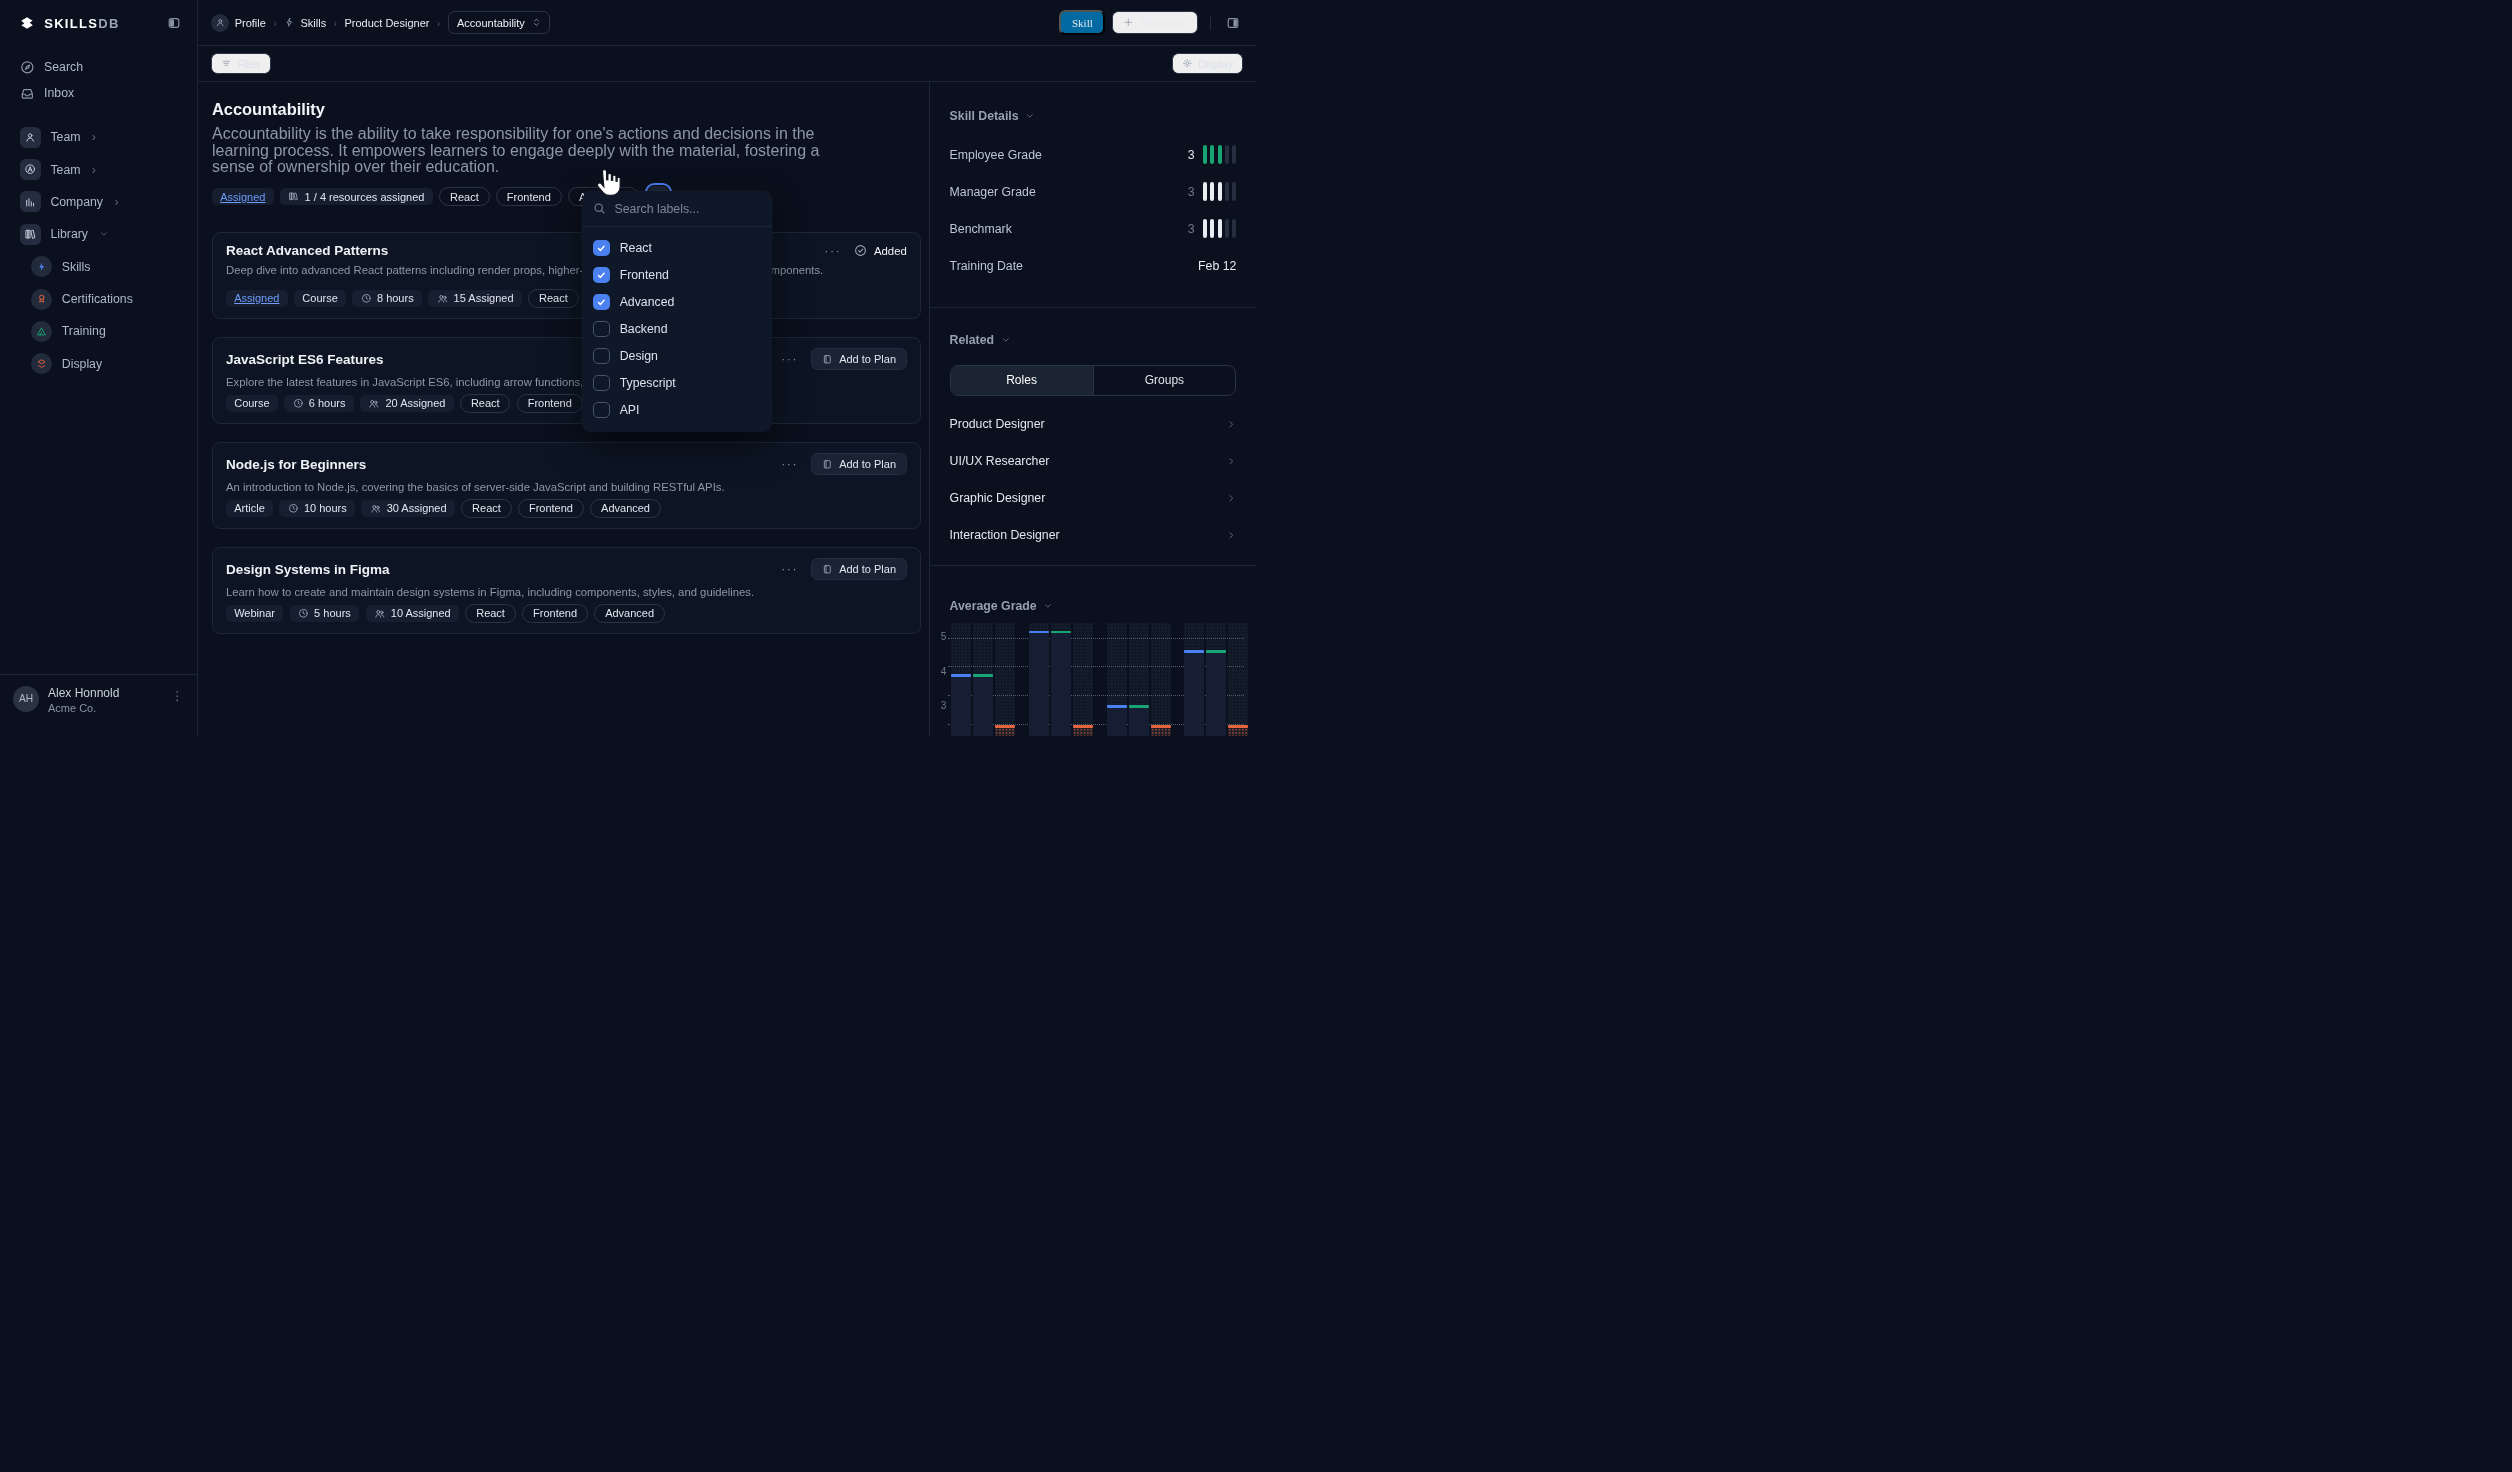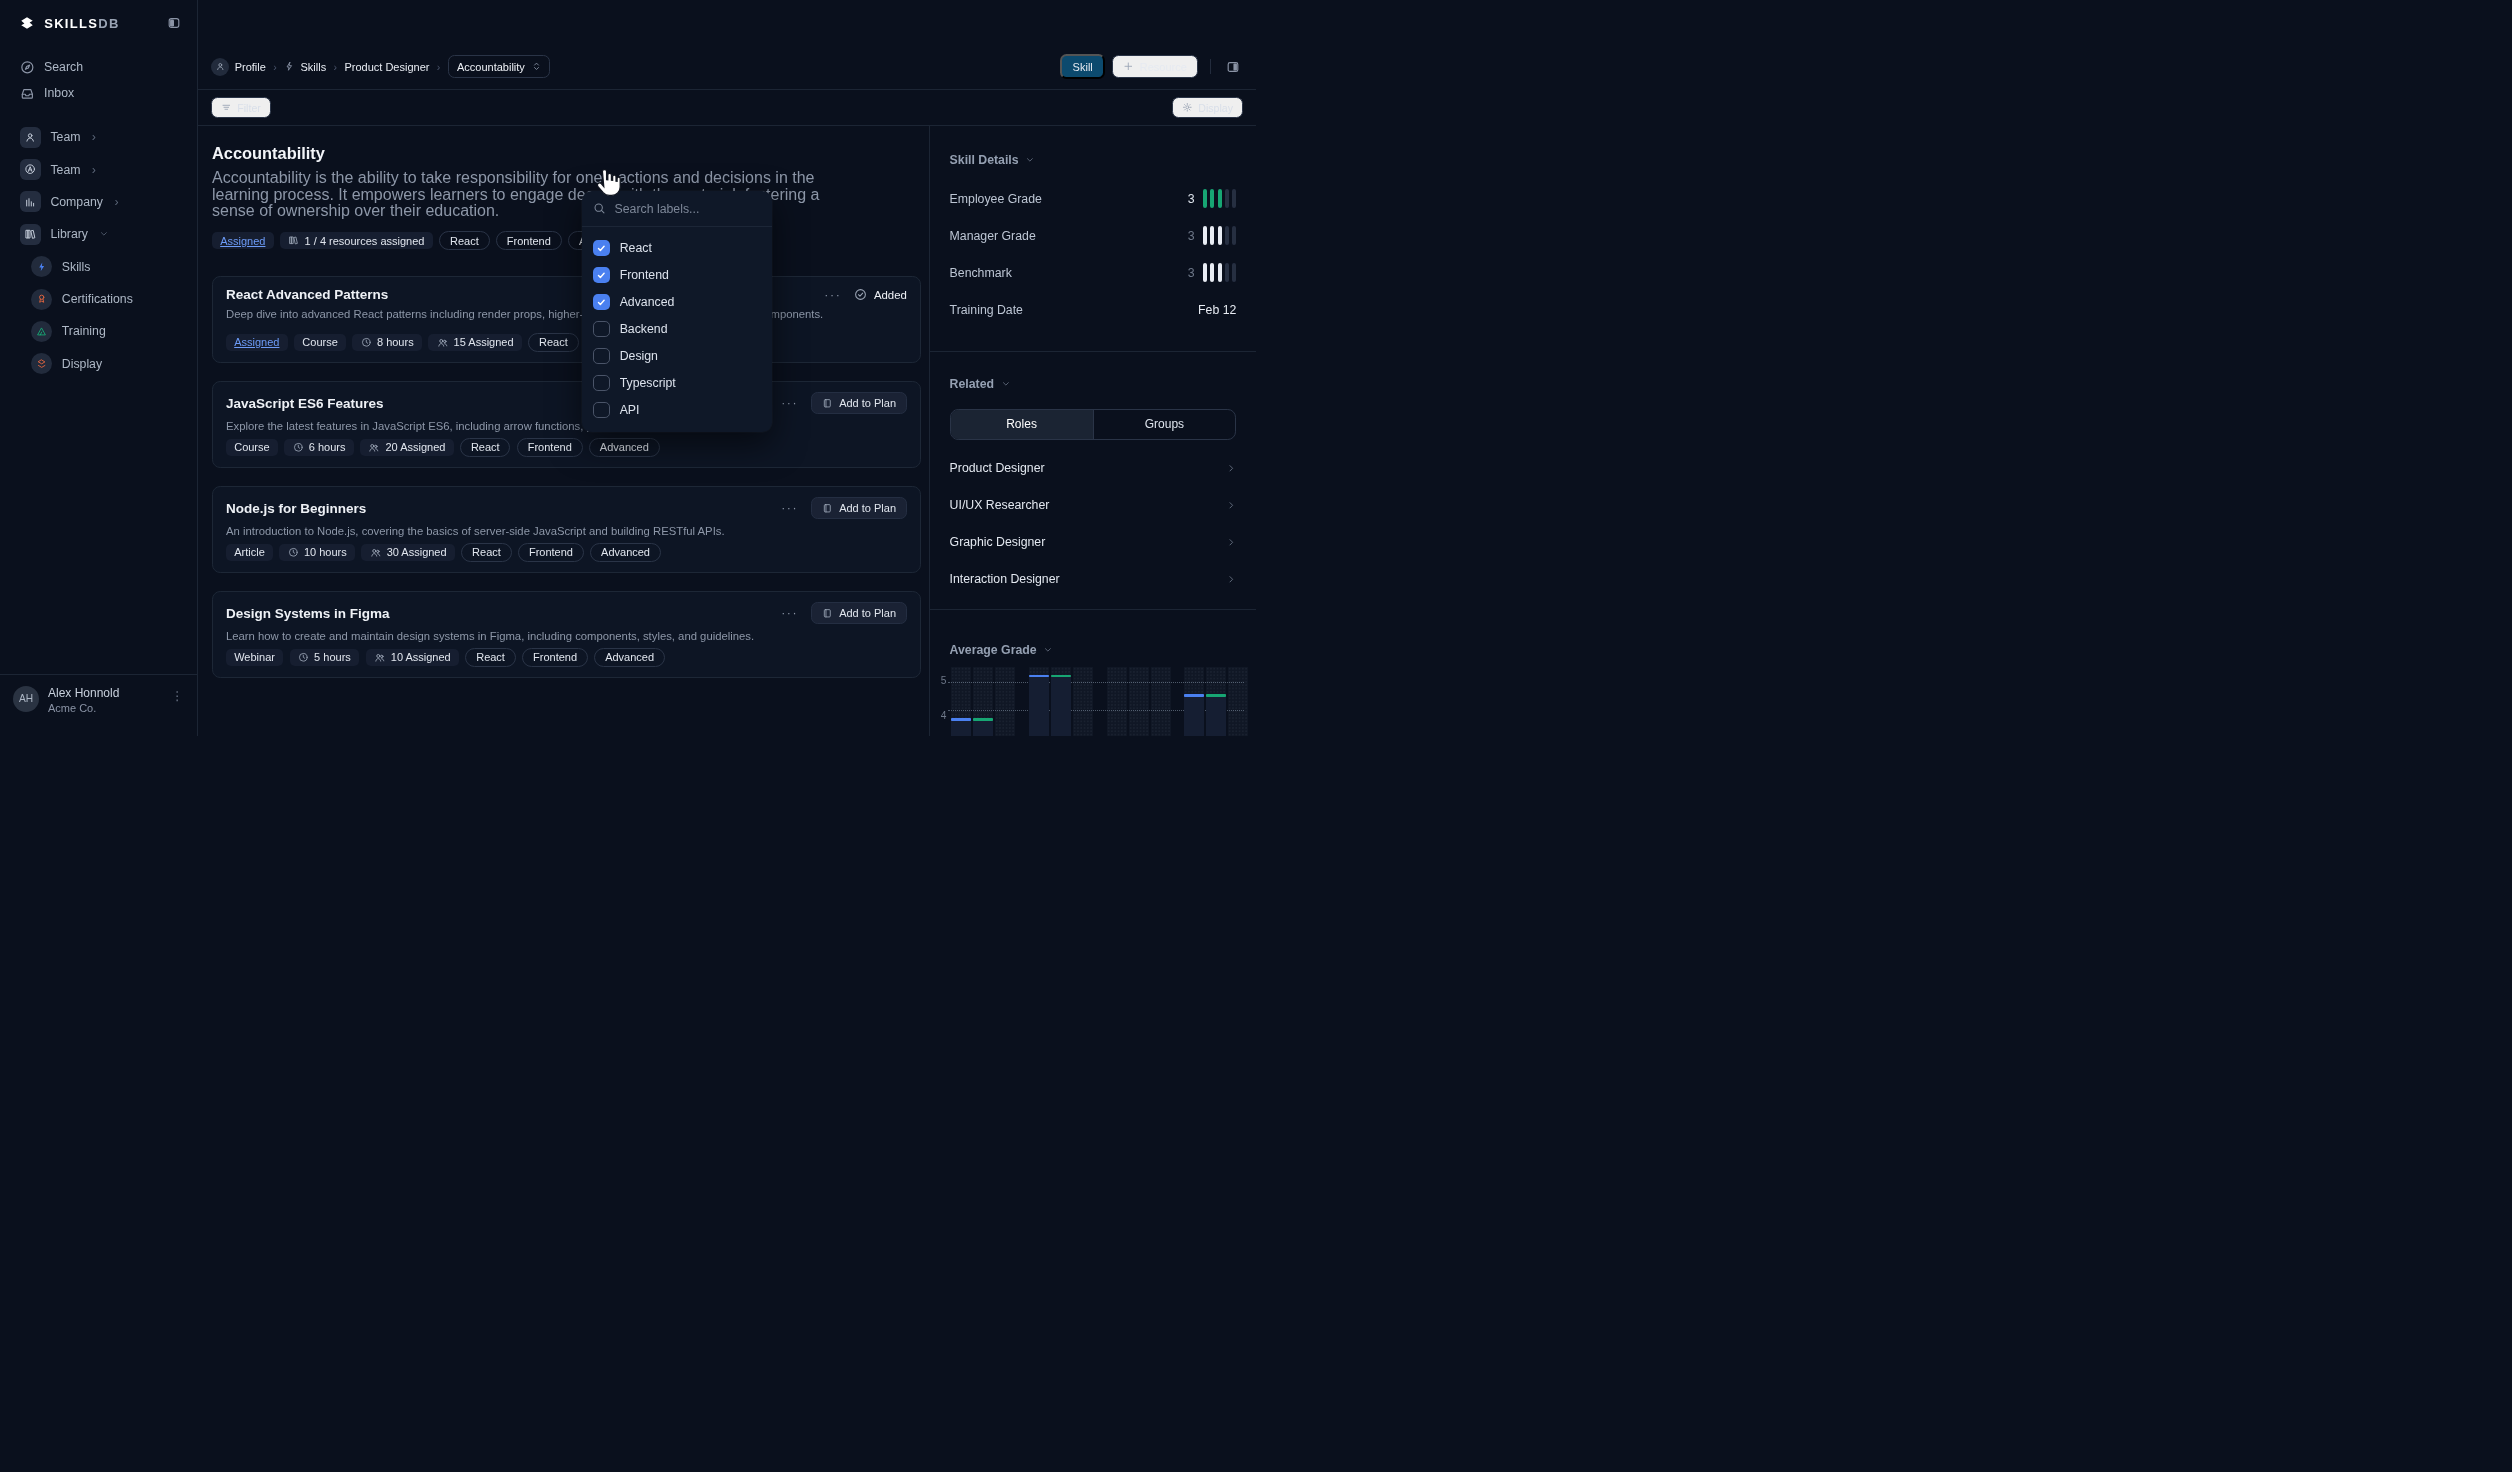--- a/index.html
+++ b/index.html
@@ -26,29 +26,29 @@
   .sq-av { width:21px; height:21px; border-radius:5.7px; background:#242d3f; display:flex; align-items:center; justify-content:center; color:#c3cbd8; }
   .rd-av { width:21px; height:21px; border-radius:50%; background:#222b3c; display:flex; align-items:center; justify-content:center; }
   .nav-sub { padding-left:11.4px; }
   .side-footer { border-top:0.8px solid #1c2534; padding:10.6px 13px 0; height:62px; display:flex; gap:9px; }
   .user-av { width:26px; height:26px; border-radius:50%; background:#2a3342; color:#aeb8c6; font-size:10.2px; display:flex; align-items:center; justify-content:center; }
   .user-name { font-size:12px; color:#c9d1dd; line-height:15.5px; }
   .user-co { font-size:11px; color:#8b94a6; line-height:14.7px; }
   .kebab { margin-left:auto; color:#6e7889; font-size:12.3px; letter-spacing:0.8px; cursor:pointer; padding-top:3.3px; }
 
   
-  .main { flex:1; display:flex; flex-direction:column; min-width:0;margin-top:44px; }
+  .main { flex:1; display:flex; flex-direction:column; min-width:0; }
   .topbar { height:46px; border-bottom:0.8px solid #1c2534; display:flex; align-items:center; padding:0 13px; }
   .crumbs { display:flex; align-items:center; gap:7.4px; flex:1; font-size:11px; }
   .crumb { display:flex; align-items:center; gap:5.7px; color:#e8ecf3; cursor:pointer; }
   .crumb-sep { color:#49536a; font-size:10.6px; }
   .crumb-select { display:flex; align-items:center; gap:7.4px; border:0.8px solid #2a3447; border-radius:6.5px; padding:4.1px 8.2px; cursor:pointer; color:#eef1f6; }
   .tb-right { display:flex; align-items:center; gap:6.5px; }
   .btn { display:flex; align-items:center; gap:5.7px; font-size:11px; color:#e6eaf1; border-radius:6.5px; padding:4.9px 10.6px; cursor:pointer; white-space:nowrap; }
-  .btn.solid { background:#0c4a6e; }
+  .btn.solid { background:#0369a1;font-family:Liberation Serif, serif; }
   .btn.outline { border:0.8px solid #2a3447; }
   .vdiv { width:0.8px; height:14.7px; background:#232c3d; margin:0 4.9px; }
 
   .toolbar { height:36px; border-bottom:0.8px solid #1c2534; display:flex; align-items:center; justify-content:space-between; padding:0 13px; }
   .btn.small { padding:3.3px 9px; font-size:10.6px; color:#d9dfe9; }
 
   .content { flex:1; display:flex; min-height:0; }
   .list-pane { width:731px; min-width:0; padding:18px 8.2px 0 14px; }
   .page-title { font-size:16.4px; font-weight:700; color:#f2f4f8; }
   .page-desc { margin-top:7.4px; max-width:615px; font-size:16px; line-height:16.4px; color:#8d97a8; }

